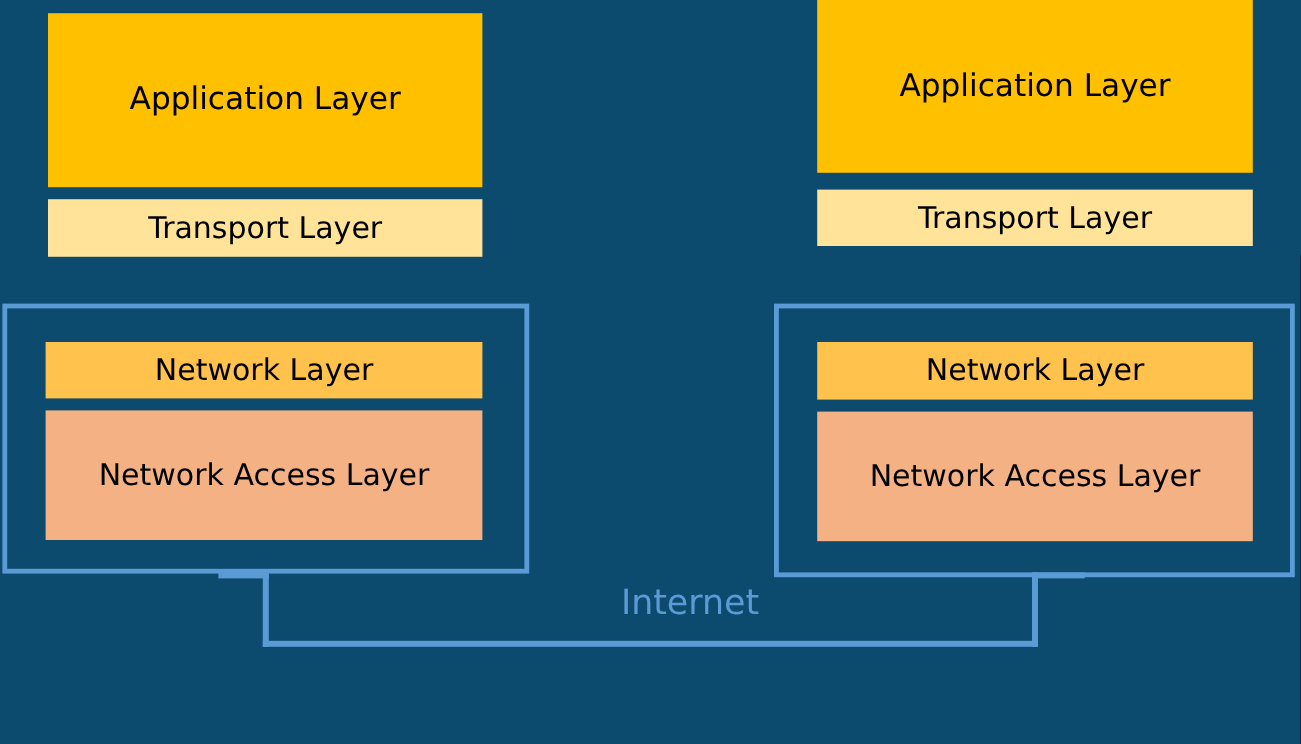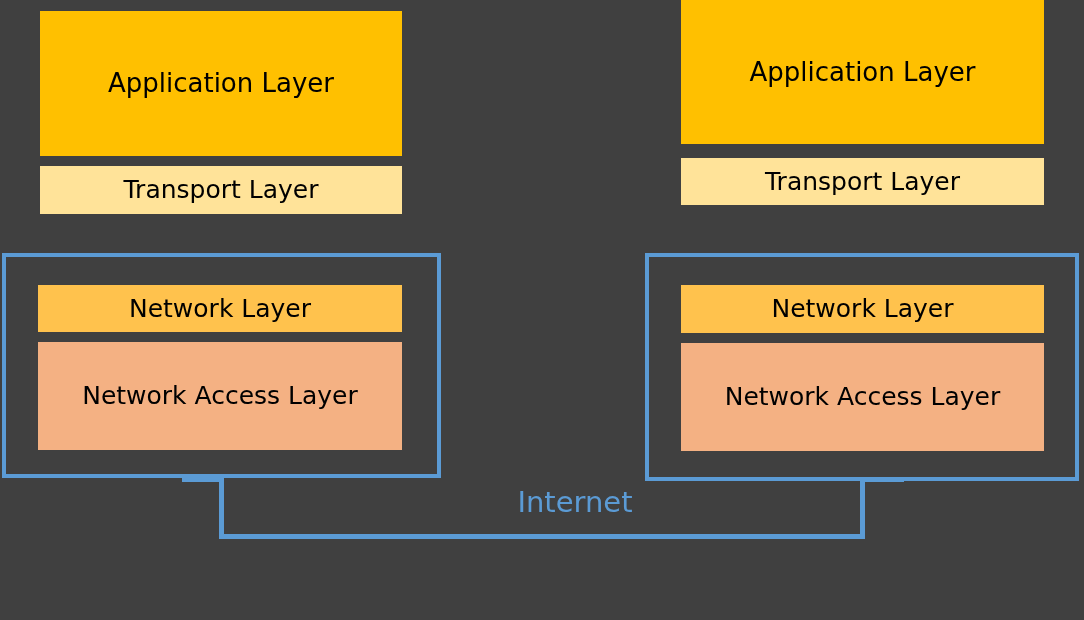--- a/index.html
+++ b/index.html
@@ -5,21 +5,21 @@
 <style>
   html, body {
     margin: 0;
     padding: 0;
     background: #000000;
   }
   #canvas {
     position: relative;
     width: 1084px;
     height: 620px;
-    background: #404040;
+    background: #0c4a6e;
     overflow: hidden;
     font-family: "DejaVu Sans", "Liberation Sans", sans-serif;
   }
 
   
   .layer-box {
     position: absolute;
     display: flex;
     align-items: center;
     justify-content: center;

